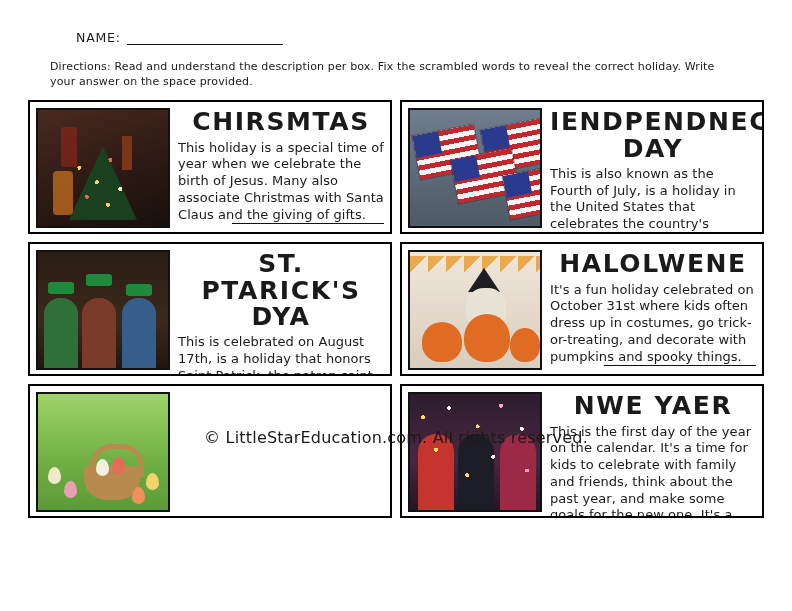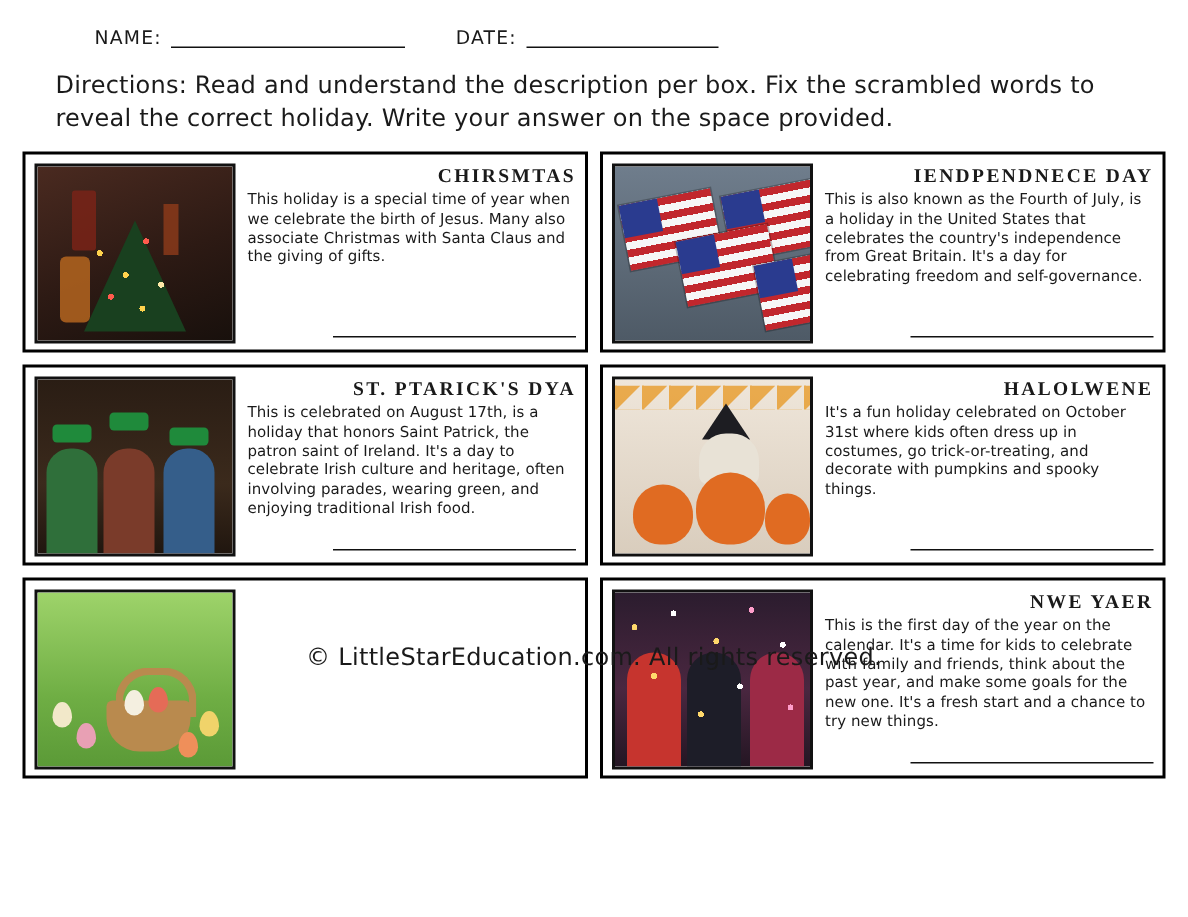--- a/index.html
+++ b/index.html
@@ -12,21 +12,21 @@
     height: 611px;
     font-family: "DejaVu Sans", sans-serif;
     color: #1a1a1a;
     overflow: hidden;
   }
   .page {
     position: relative;
     width: 792px;
     height: 455px;
     box-sizing: border-box;
-    padding: 3px;
+    padding: 16px;
   }
 
   
   .name-date-row {
     display: flex;
     align-items: flex-end;
     gap: 34px;
     padding: 14px 0 0 60px;
     font-size: 12.5px;
     letter-spacing: .6px;
@@ -51,21 +51,21 @@
     text-align: center;
     font-size: 37px;
     font-weight: 700;
     letter-spacing: 2.4px;
     margin: 14px 0 0 0;
     font-family: "DejaVu Sans", sans-serif;
   }
 
   .directions {
     margin: 14px 34px 0 34px;
-    font-size: 16px;
+    font-size: 11px;
     line-height: 1.38;
     letter-spacing: .15px;
   }
 
   
   .grid {
     margin: 11px 12px 0 12px;
     display: grid;
     grid-template-columns: 1fr 1fr;
     gap: 8px 8px;
@@ -89,31 +89,30 @@
     position: relative;
   }
   .card-body {
     flex: 1;
     padding-left: 8px;
     display: flex;
     flex-direction: column;
     min-width: 0;
   }
   .scrambled {
-    text-align: right;
-    font-size: 13px;
+    text-align: center;
+    font-size: 25px;
     font-weight: 700;
     letter-spacing: 1.6px;
     line-height: 1.05;
     margin-top: 1px;
     white-space: pre-line;
-    font-family: Liberation Serif, serif;
   }
   .desc {
-    font-size: 10px;
+    font-size: 13px;
     line-height: 1.29;
     margin-top: 4px;
     letter-spacing: .05px;
   }
   .answer-line {
     margin-top: auto;
     align-self: flex-end;
     width: 100%;
     border-bottom: 1.8px solid #111;
     height: 4px;
@@ -265,24 +264,20 @@
 </head>
 <body>
 
 <div class="page">
 
   <div class="name-date-row">
     <div class="field">
       <span class="field-label">NAME:</span>
       <span class="rule name"></span>
     </div>
-    <div class="field">
-      <span class="field-label">DATE:</span>
-      <span class="rule date"></span>
-    </div>
   </div>
 
 
   <p class="directions">Directions: Read and understand the description per box. Fix the scrambled words to reveal the correct holiday. Write your answer on the space provided.</p>
 
   <div class="grid">
 
     <div class="card">
       <div class="card-img">
         <div class="img-fill xmas"></div>

